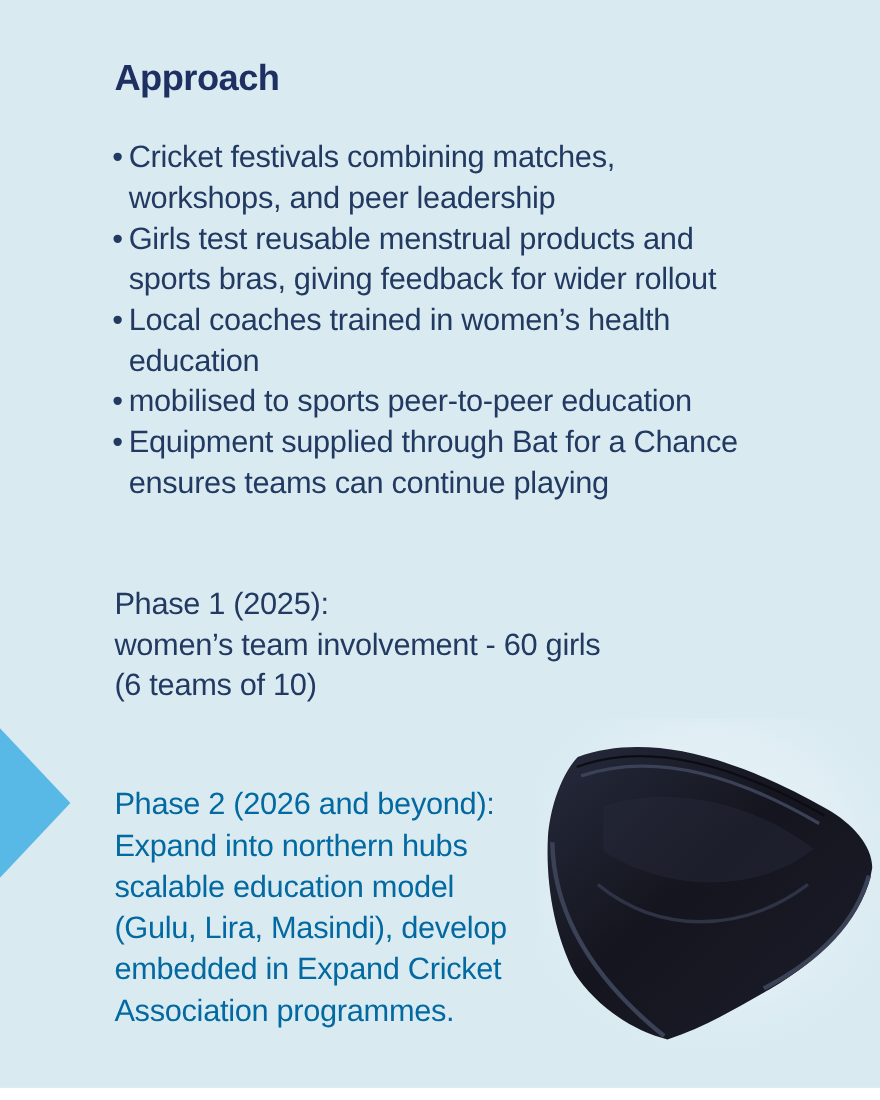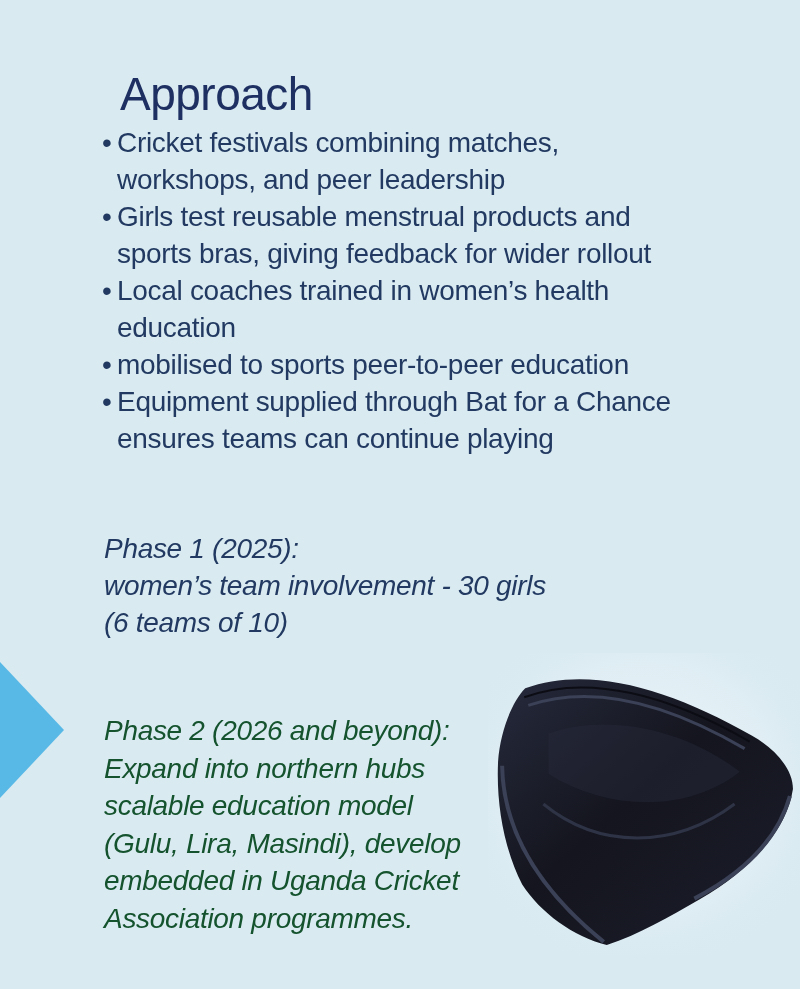--- a/index.html
+++ b/index.html
@@ -1,25 +1,25 @@
 <!DOCTYPE html>
 <html><head>
 <meta charset="utf-8">
 <style>
   html,body{margin:0;padding:0;}
   body{width:800px;height:1000px;overflow:hidden;font-family:"Liberation Sans",sans-serif;}
   .page{position:relative;width:800px;height:1000px;background:#d9eaf1;overflow:hidden;}
-  .title{position:absolute;left:104px;top:53px;margin:16px;font-size:46px;font-weight:400;
+  .title{position:absolute;left:104px;top:53px;margin:0;font-size:33px;font-weight:700;
          letter-spacing:-0.5px;line-height:1.1;}
   .bullets{position:absolute;left:104px;top:124px;margin:0;padding:0;list-style:none;
            font-size:28px;line-height:37px;letter-spacing:-0.3px;}
   .bullets li{position:relative;padding-left:13px;margin:0;}
   .bullets .b{position:absolute;left:-2px;top:0;}
   .ln{white-space:nowrap;}
-  .phase{position:absolute;left:104px;font-size:28px;line-height:37px;letter-spacing:-0.3px;font-style:italic;}
+  .phase{position:absolute;left:104px;font-size:28px;line-height:37px;letter-spacing:-0.3px;}
   .phase1{top:530px;}
   .phase2{top:712px;line-height:37.5px;}
   .arrow{position:absolute;left:0;top:662px;width:0;height:0;
          border-top:68px solid transparent;border-bottom:68px solid transparent;
          border-left:64px solid #58b9e6;}
   .underwear{position:absolute;left:488px;top:653px;width:312px;height:302px;}
   .bottom-bar{position:absolute;left:0;bottom:0;width:800px;height:11px;background:#ffffff;}
 </style>
 </head>
 <body>
@@ -50,30 +50,30 @@
     </li>
     <li>
       <span class="b">•</span>
       <div class="ln">Equipment supplied through Bat for a Chance</div>
       <div class="ln">ensures teams can continue playing</div>
     </li>
   </ul>
 
   <div class="phase phase1" style="color: rgb(34, 58, 97);">
     <div class="ln">Phase 1 (2025):</div>
-    <div class="ln">women’s team involvement - 30 girls</div>
+    <div class="ln">women’s team involvement - 60 girls</div>
     <div class="ln">(6 teams of 10)</div>
   </div>
 
-  <div class="phase phase2" style="color: #14532d;">
+  <div class="phase phase2" style="color: #0369a1;">
     <div class="ln">Phase 2 (2026 and beyond):</div>
     <div class="ln">Expand into northern hubs</div>
     <div class="ln">scalable education model</div>
     <div class="ln">(Gulu, Lira, Masindi), develop</div>
-    <div class="ln">embedded in Uganda Cricket</div>
+    <div class="ln">embedded in Expand Cricket</div>
     <div class="ln">Association programmes.</div>
   </div>
 
   <div class="arrow" style="border-left-color: rgb(88, 185, 230);"></div>
 
   <div class="underwear">
     <svg width="312" height="302" viewBox="0 0 310 300" xmlns="http://www.w3.org/2000/svg">
       <defs>
         <radialGradient id="halo" cx="50%" cy="45%" r="58%">
           <stop offset="0%" stop-color="#ecf5f9" stop-opacity="0.95"></stop>

